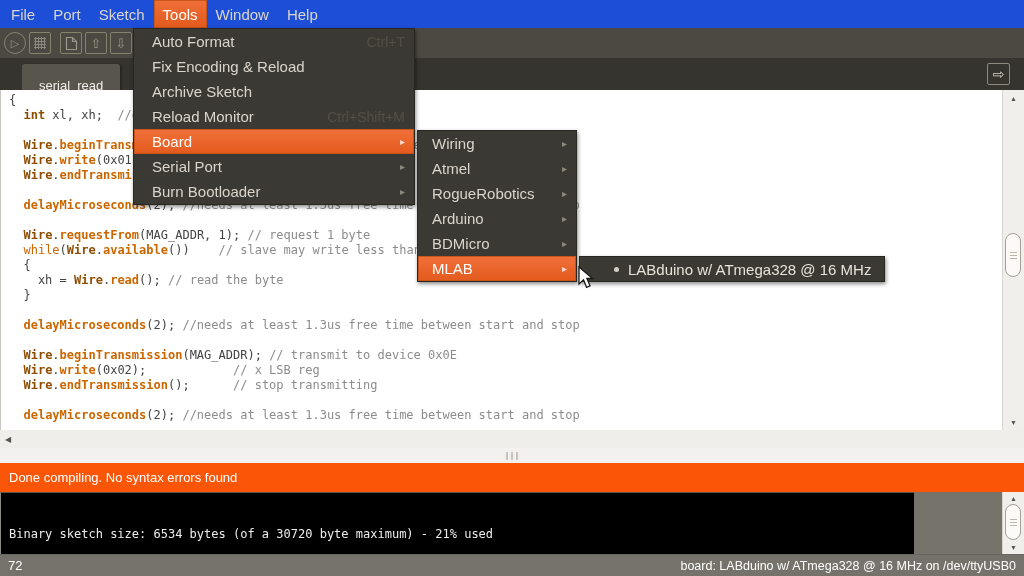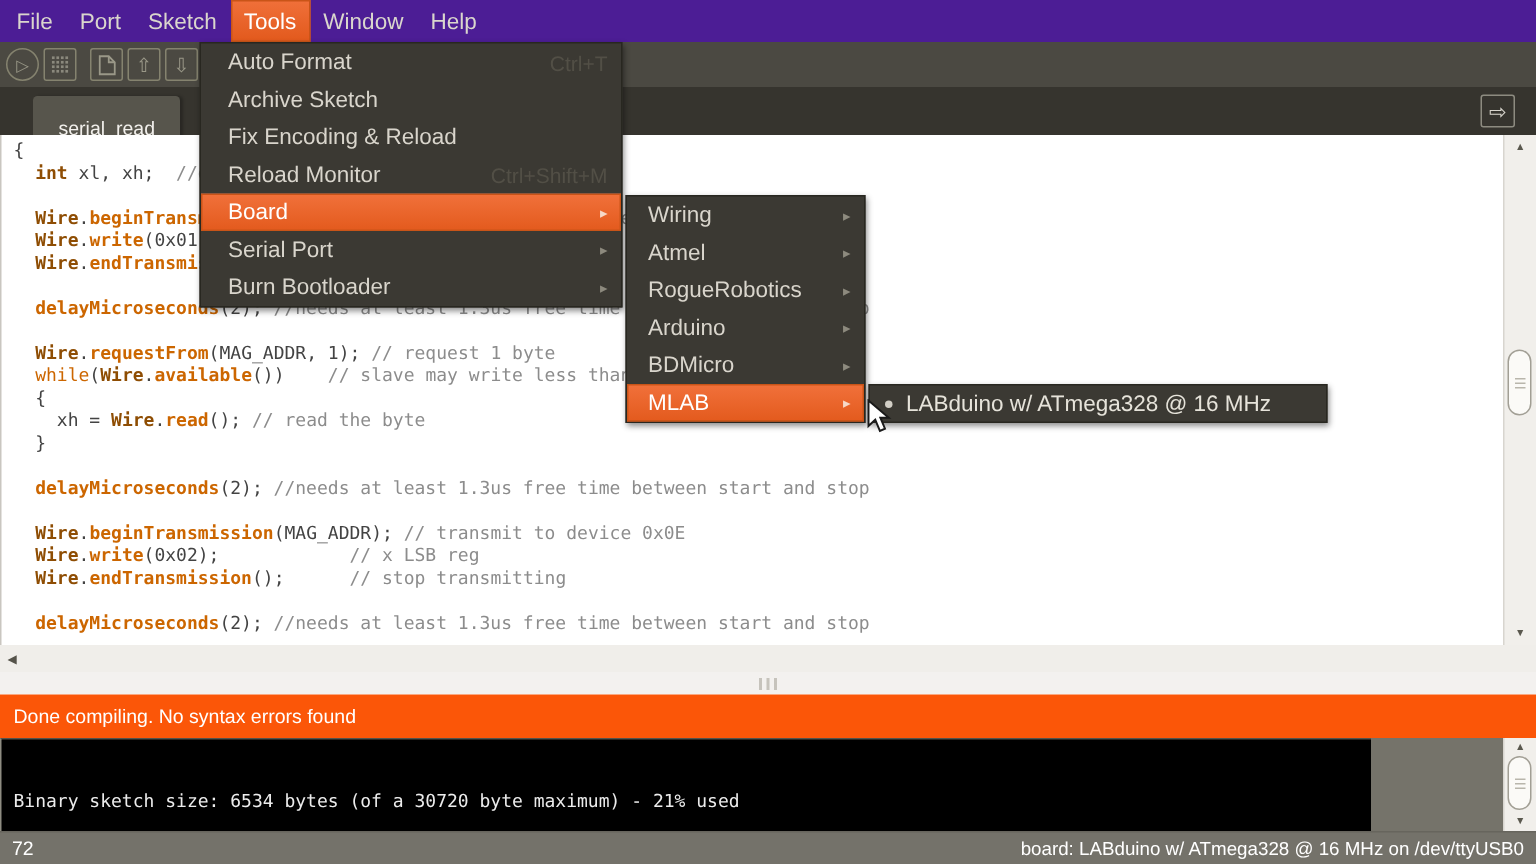--- a/index.html
+++ b/index.html
@@ -2,21 +2,21 @@
 <html><head>
 <meta charset="utf-8">
 <style>
   * { margin:0; padding:0; box-sizing:border-box; }
   html,body { background:#222; }
   .window {
     position:relative; width:1024px; height:576px; overflow:hidden;
     font-family:"Liberation Sans", sans-serif; background:#fff;
   }
   
-  .menubar { height:28px; background:#4c1d95; display:flex; align-items:stretch; padding-left:2px; }
+  .menubar { height:28px; background:#1d4ed8; display:flex; align-items:stretch; padding-left:2px; }
   .menubar .mitem { color:#dad6cd; font-size:15px; padding:0 9px; display:flex; align-items:center; cursor:default; }
   .menubar .mitem.active { background:linear-gradient(#f0703a,#e2591c); color:#fff; box-shadow:inset 0 0 0 1px #c95418; }
   
   .toolbar { height:30px; background:#4b4942; display:flex; align-items:center; padding-left:4px; }
   .tbtn { width:22px; height:22px; margin-right:3px; display:flex; align-items:center; justify-content:center;
           color:#9a9888; border:1px solid #85836f; border-radius:2px; font-size:13px; }
   .tbtn.circle { border-radius:50%; font-size:11px; }
   .tbtn.gap { margin-left:6px; }
   .tbtn .gridfill { width:12px; height:12px; background-image:radial-gradient(#8b897d 1px, transparent 1.2px); background-size:3px 3px; }
   
@@ -58,21 +58,21 @@
   
   .footer { height:22px; background:#74726a; display:flex; align-items:center; justify-content:space-between;
             padding:0 8px; border-top:1px solid #67655d; }
   .footer .lineno { color:#fff; font-size:13px; }
   .footer .boardinfo { color:#ffffff; font-size:12.5px; }
   
   .menu { position:absolute; background:#3b3933; border:1px solid #282720; box-shadow:1px 2px 4px rgba(0,0,0,.45);
           color:#d9d5cc; font-size:15px; z-index:10; }
   .menu-tools { left:133px; top:28px;  width:282px; }
   .menu-board { left:417px; top:130px; width:160px; }
-  .menu-mlab  { left:579px; top:256px; width:306px; }
+  .menu-mlab  { left:579px; top:256px; width:306px;padding-left:24px; }
   .mrow { height:25px; display:flex; align-items:center; padding:0 9px 0 18px; cursor:default; }
   .menu-board .mrow { padding-left:14px; }
   .menu-mlab  .mrow { height:24px; padding-left:10px; color:#e6e3da; }
   .mrow .mlabel { flex:1; white-space:nowrap; }
   .mrow .mshort { color:#524f46; font-size:14px; margin-left:16px; }
   .mrow .marrow { color:#8d8a7e; font-size:10px; margin-left:8px; }
   .mrow.hl { background:linear-gradient(#f1713b,#e35a1d); color:#fff; box-shadow:inset 0 0 0 1px #c95418; }
   .mrow.hl .marrow { color:#f6d9c8; }
   .bullet { width:5px; height:5px; border-radius:50%; background:#d2cfc6; margin-right:9px; flex:0 0 auto; }
   
@@ -162,24 +162,24 @@
     <span class="lineno">72</span>
     <span class="boardinfo">board: LABduino w/ ATmega328 @ 16 MHz on /dev/ttyUSB0</span>
   </div>
 
   <div class="menu menu-tools" id="tools-menu">
       <div class="mrow">
         <span class="mlabel">Auto Format</span>
         <span class="mshort">Ctrl+T</span>
       </div>
       <div class="mrow">
+        <span class="mlabel">Fix Encoding &amp; Reload</span>
+      </div>
+      <div class="mrow">
         <span class="mlabel">Archive Sketch</span>
-      </div>
-      <div class="mrow">
-        <span class="mlabel">Fix Encoding &amp; Reload</span>
       </div>
       <div class="mrow">
         <span class="mlabel">Reload Monitor</span>
         <span class="mshort">Ctrl+Shift+M</span>
       </div>
       <div class="mrow hl">
         <span class="mlabel">Board</span>
         <span class="marrow">▸</span>
       </div>
       <div class="mrow">

